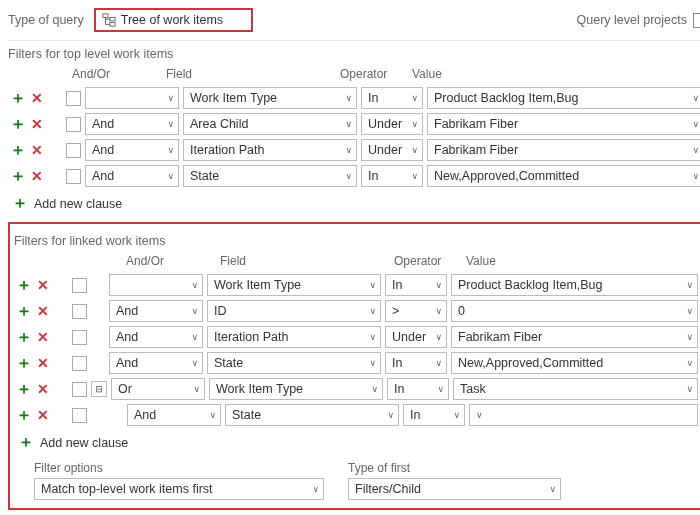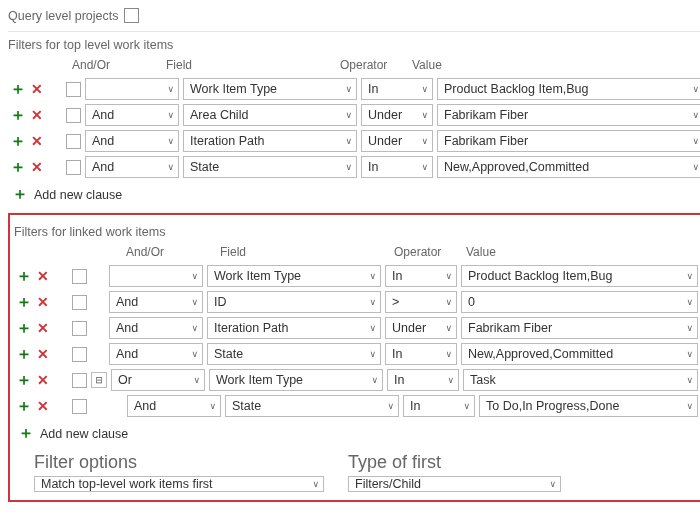--- a/index.html
+++ b/index.html
@@ -21,36 +21,48 @@
 .ctl{display:flex;align-items:center;gap:5px;width:52px;padding-left:2px}
 .plus{color:#107c10;font-weight:700;font-size:16px;cursor:pointer}
 .x{color:#d13438;font-weight:700;font-size:14px;cursor:pointer}
 .ck{width:13px;height:13px;border:1px solid #aaa;background:#fff}
 .tree-handle{display:flex;align-items:center;justify-content:center;width:14px;height:14px;border:1px solid #bbb;background:#fff;font-size:9px;color:#555;line-height:1}
 .indent{width:14px}
 .sel{height:22px;border:1px solid #bbb;background:#fff;display:flex;align-items:center;justify-content:space-between;padding:0 4px 0 6px;font-size:12.5px;color:#333;box-sizing:border-box}
 .sel .caret{font-size:9px;color:#666}
 .w-andor{width:94px}
 .w-field{width:174px}
-.w-op{width:72px}
+.w-op{width:62px}
 .w-val{flex:1;margin-right:4px}
 .addline{display:flex;align-items:center;gap:6px;margin:4px 0 8px 4px;color:#333}
 .addline .plus{font-size:16px}
 .highlight-box{border:2px solid #d13438;padding:6px 4px 8px 4px;margin-top:2px}
 .bottom{display:flex;gap:24px;margin-top:8px;padding-left:20px}
 .bottom .grp{display:flex;flex-direction:column;gap:3px}
-.bottom .lbl{font-size:18px;color:#666}
-.bottom .sel{height:16px}
+.bottom .lbl{font-size:12px;color:#666}
+.bottom .sel{height:22px}
 .w-filteropt{width:290px}
 .w-treetype{width:213px}
 </style>
 </head>
 <body>
 
 <div class="hdr">
+  <div class="hdr-left">
+    <span class="hdr-label">Type of query</span>
+    <span class="qtype">
+      <svg viewBox="0 0 16 16">
+          <rect x="1" y="1" width="6" height="4" fill="none" stroke="#555"></rect>
+          <rect x="9" y="5" width="6" height="4" fill="none" stroke="#555"></rect>
+          <rect x="9" y="11" width="6" height="4" fill="none" stroke="#555"></rect>
+          <path d="M4 5 V13 H9 M4 7 H9" fill="none" stroke="#555"></path>
+        </svg>
+      <span>Tree of work items</span>
+    </span>
+  </div>
   <div class="hdr-right">
     <span>Query level projects</span>
     <span class="checkbox"></span>
   </div>
 </div>
 <div class="hr"></div>
 
 <div>
   <div class="section-title">Filters for top level work items</div>
   <div class="cols" style="padding-left:158px">
@@ -302,21 +314,20 @@
         </div>
         <div class="sel w-field">
           <span>State</span>
           <span class="caret">∨</span>
         </div>
         <div class="sel w-op">
           <span>In</span>
           <span class="caret">∨</span>
         </div>
         <div class="sel w-val">
-          <span>To Do,In Progress,Done</span>
           <span class="caret">∨</span>
         </div>
       </div>
     </div>
   <div class="addline">
     <span class="plus">＋</span>
     <span>Add new clause</span>
   </div>
   <div class="bottom">
     <div class="grp">

